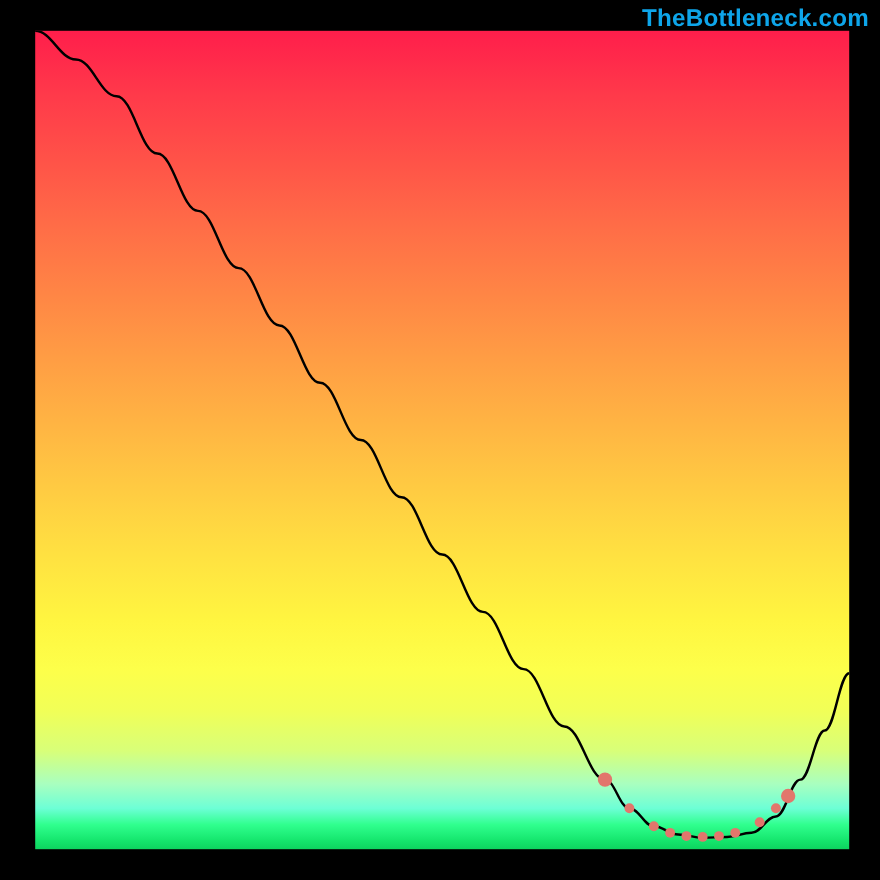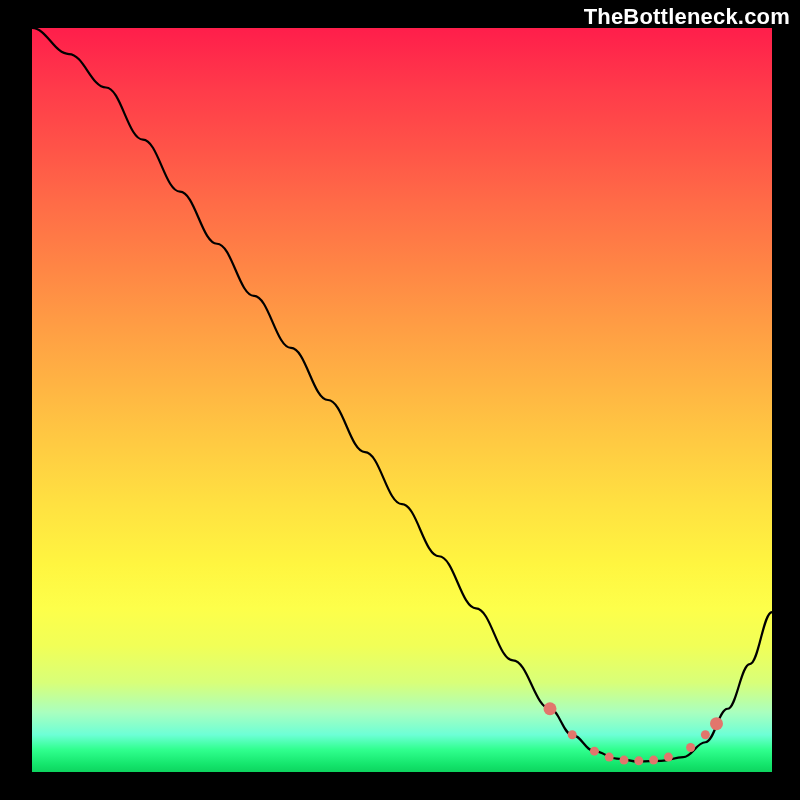--- a/index.html
+++ b/index.html
@@ -14,21 +14,21 @@
   .frame {
     position: relative;
     width: 800px;
     height: 800px;
     background: #000;
   }
   .watermark {
     position: absolute;
     top: 4px;
     right: 10px;
-    color: #ffffff;
+    color: #0ea5e9;
     font-size: 22px;
     font-weight: 600;
     letter-spacing: 0.2px;
     z-index: 10;
   }
   .plot {
     position: absolute;
     left: 32px;
     top: 28px;
     width: 740px;

